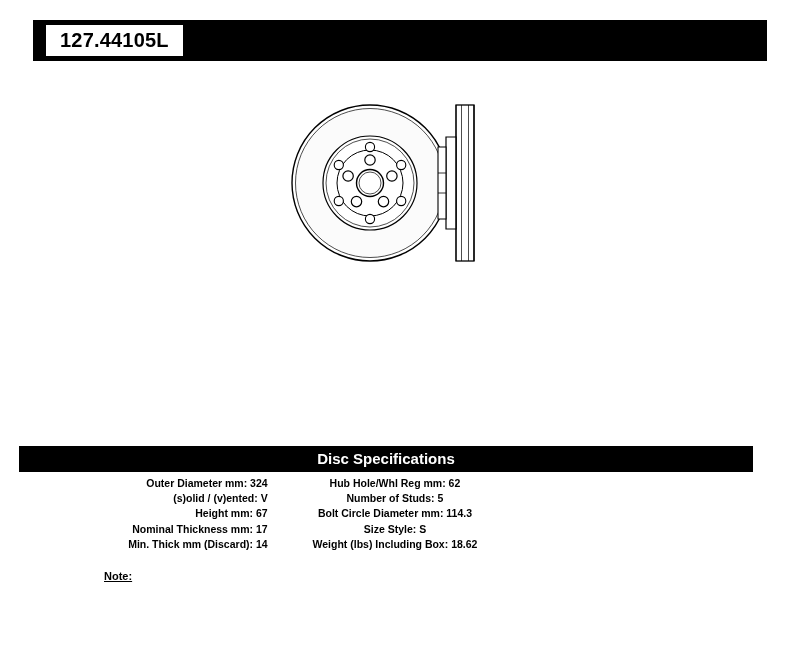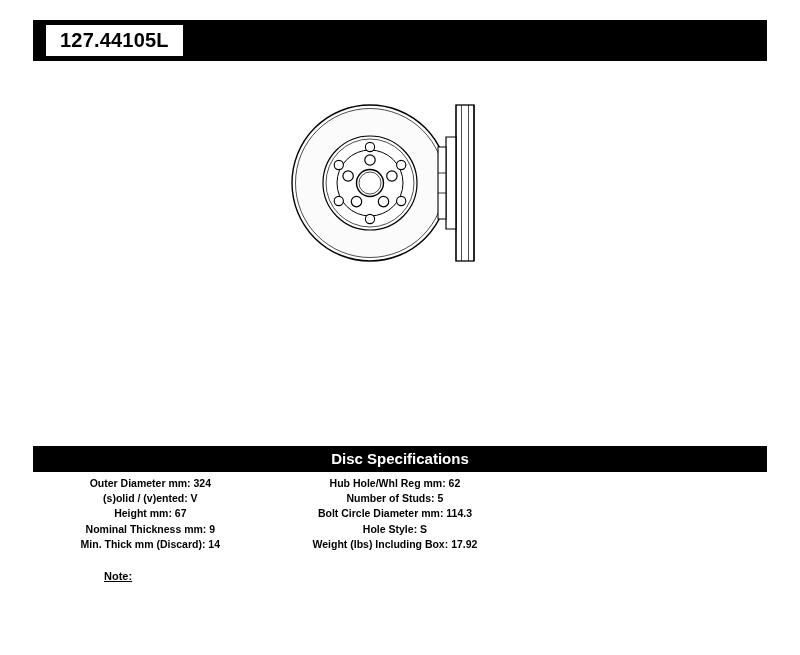--- a/index.html
+++ b/index.html
@@ -61,21 +61,21 @@
     position: absolute;
     left: 250px;
     top: 95px;
     width: 300px;
     height: 190px;
   }
 
   
   .spec-title-bar {
     position: absolute;
-    left: 33px;
+    left: 19px;
     top: 446px;
     width: 734px;
     height: 26px;
     background: #000000;
     color: #ffffff;
     font-size: 15px;
     font-weight: bold;
     text-align: center;
     line-height: 26px;
   }
@@ -87,21 +87,21 @@
     width: 734px;
     display: flex;
     font-size: 10.5px;
     font-weight: bold;
   }
   .spec-col {
     box-sizing: border-box;
   }
   .spec-col.left {
     width: 33.33%;
-    text-align: center;
+    text-align: right;
     padding-right: 10px;
   }
   .spec-col.middle {
     width: 33.33%;
     text-align: center;
     padding-right: 10px;
   }
   .spec-col.right {
     width: 33.33%;
     text-align: right;
@@ -186,27 +186,27 @@
     </svg>
   </div>
 
   <div class="spec-title-bar">Disc Specifications</div>
 
   <div class="spec-columns">
     <div class="spec-col left">
       <div class="spec-line">Outer Diameter mm: 324</div>
       <div class="spec-line">(s)olid / (v)ented: V</div>
       <div class="spec-line">Height mm: 67</div>
-      <div class="spec-line">Nominal Thickness mm: 9</div>
+      <div class="spec-line">Nominal Thickness mm: 17</div>
       <div class="spec-line">Min. Thick mm (Discard): 14</div>
     </div>
     <div class="spec-col middle">
       <div class="spec-line">Hub Hole/Whl Reg mm: 62</div>
       <div class="spec-line">Number of Studs: 5</div>
       <div class="spec-line">Bolt Circle Diameter mm: 114.3</div>
-      <div class="spec-line">Hole Style: S</div>
-      <div class="spec-line">Weight (lbs) Including Box: 17.92</div>
+      <div class="spec-line">Size Style: S</div>
+      <div class="spec-line">Weight (lbs) Including Box: 18.62</div>
     </div>
   </div>
 
   <div class="note">Note:</div>
 
 </div>
 
 </body></html>

